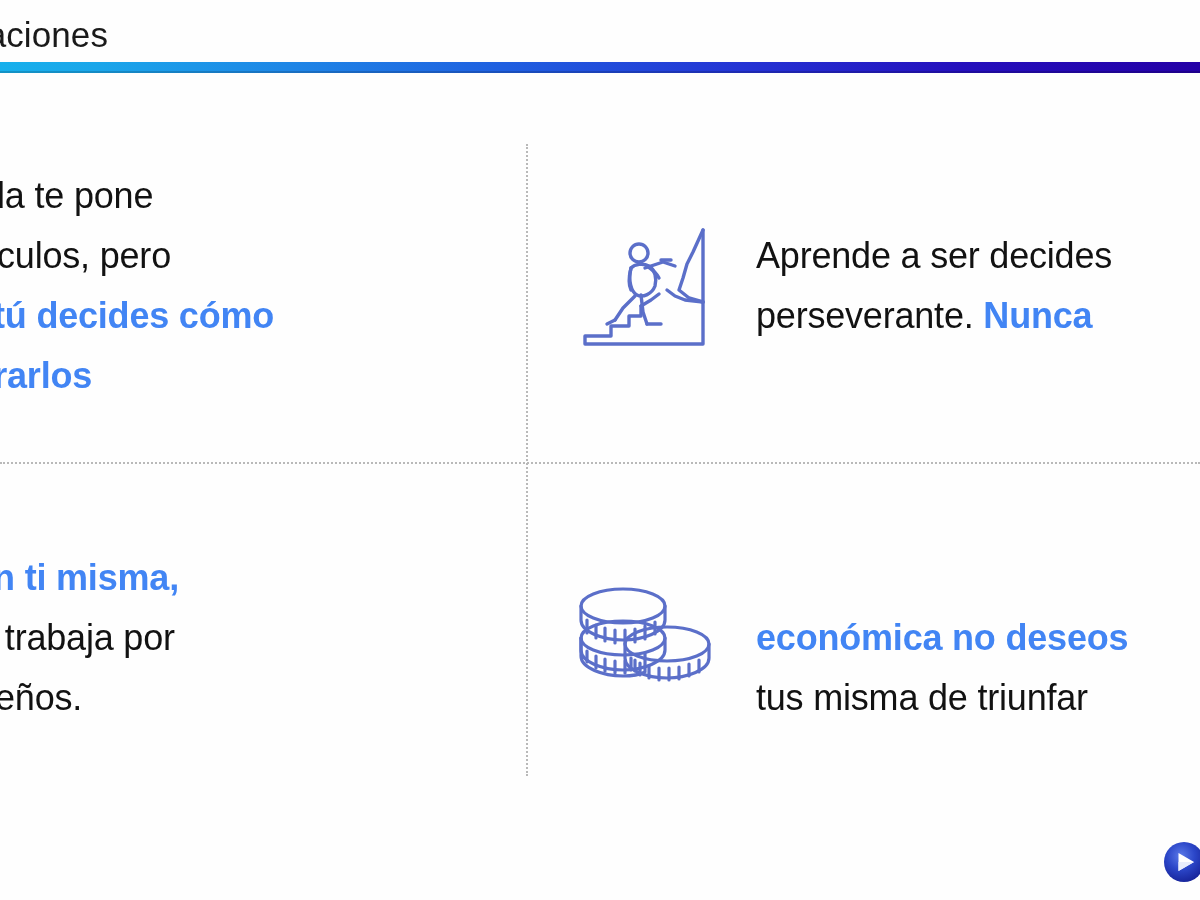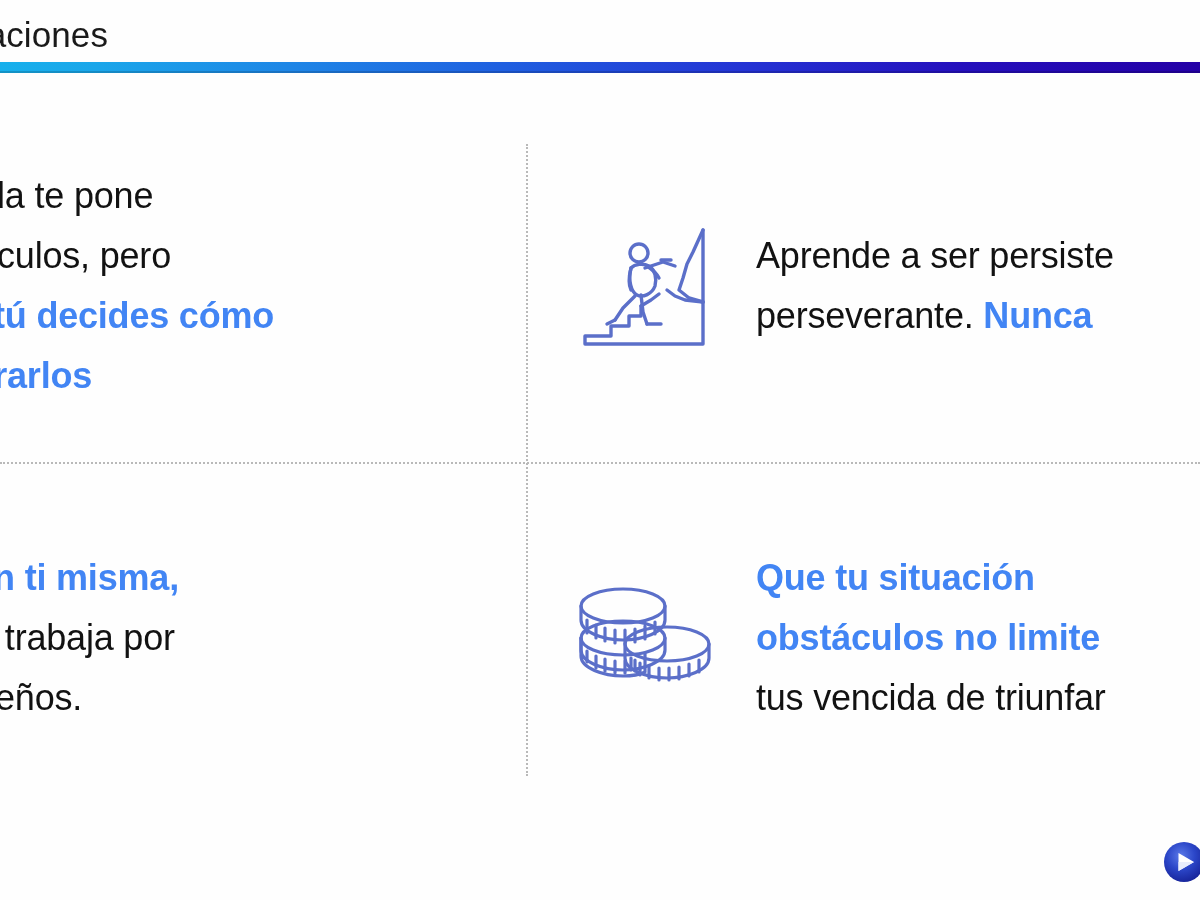--- a/index.html
+++ b/index.html
@@ -188,21 +188,21 @@
 
             <path d="M70 79 L72 96 L76 108"></path>
             <path d="M76 108 L90 108"></path>
 
             <path d="M64 80 L52 92 L44 104"></path>
             <path d="M44 104 L36 108"></path>
           </g>
         </svg>
       </div>
       <div class="quote">
-        <span>Aprende a ser persiste</span><br>
+        <span>Aprende a ser decides</span><br>
         <span>perseverante. </span><span class="hl">Nunca</span><br>
       </div>
     </div>
 
     <div class="cell cell-bl">
 
       <div class="quote">
         <span class="hl">ree en ti misma,</span><br>
         <span>cha y trabaja por</span><br>
         <span>us sueños.</span>
@@ -246,23 +246,23 @@
             <path d="M78 90 L78 102"></path>
               <path d="M88 92 L88 104"></path>
             <path d="M98 92 L98 104"></path>
               <path d="M108 91 L108 103"></path>
             <path d="M118 88 L118 100"></path>
               <path d="M128 84 L128 96"></path>
           </g>
         </svg>
       </div>
       <div class="quote">
-        <span class="hl">Que tu situación</span><br>
-        <span class="hl">obstáculos no limite</span><br>
-        <span>tus vencida de triunfar</span>
+        <br>
+        <span class="hl">económica no deseos</span><br>
+        <span>tus misma de triunfar</span>
       </div>
     </div>
 
   </div>
 
   <div class="logo">
     <svg width="42" height="42" viewBox="0 0 42 42">
       <defs>
         <radialGradient id="logoGrad" cx="42%" cy="34%" r="78%">
           <stop offset="0%" stop-color="#5a79e8"></stop>

